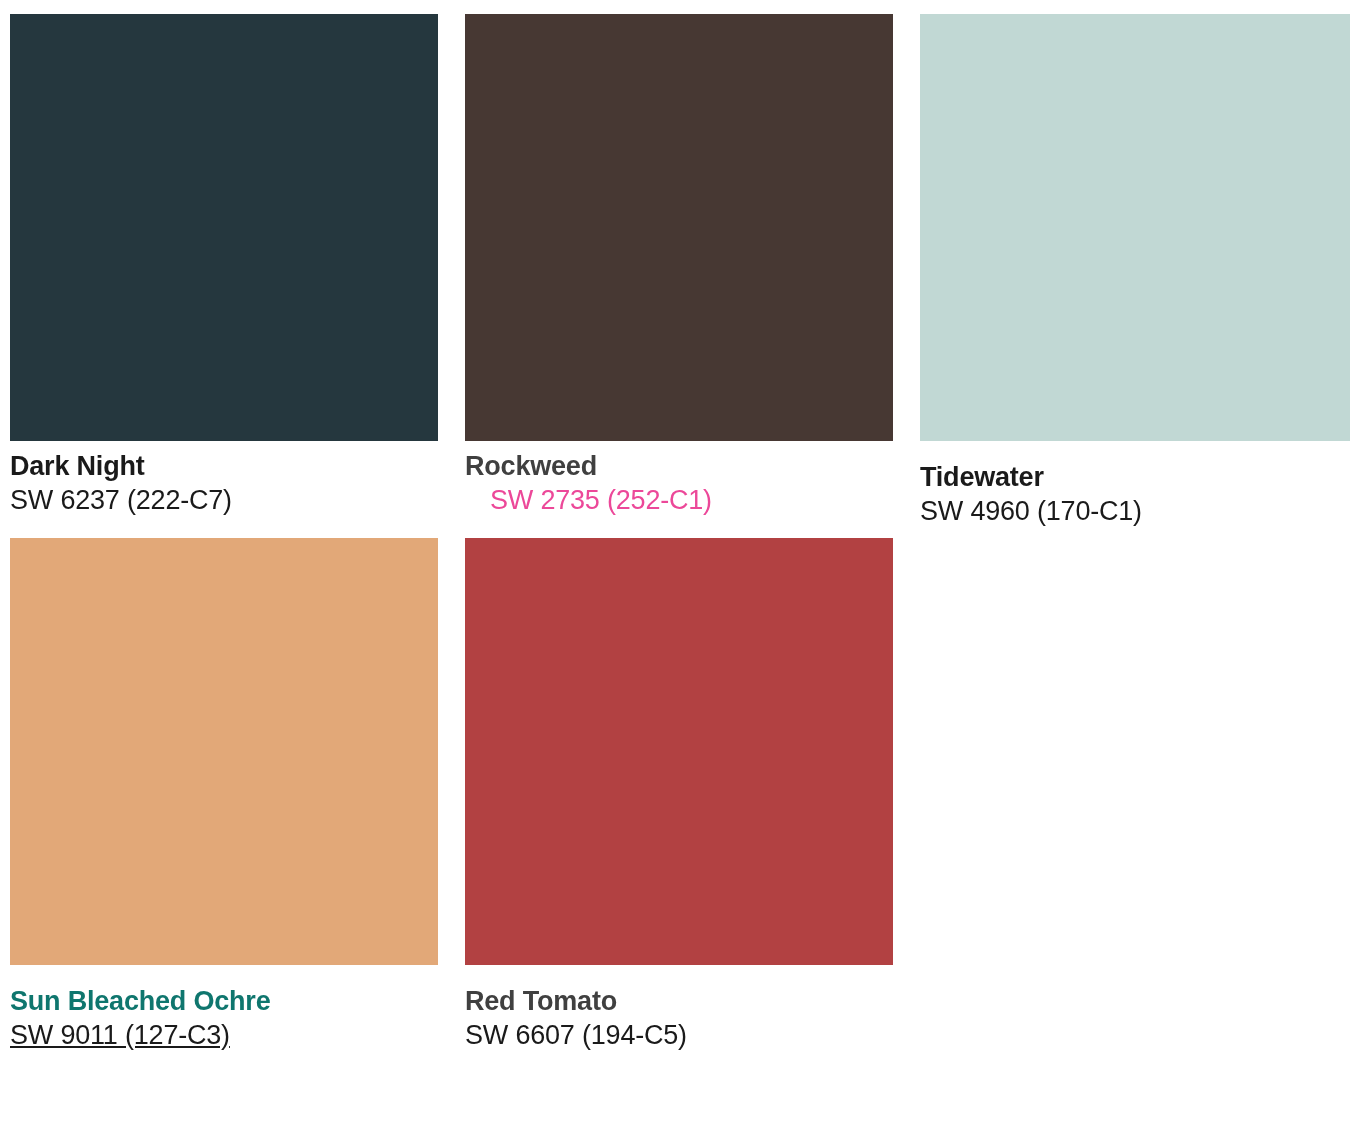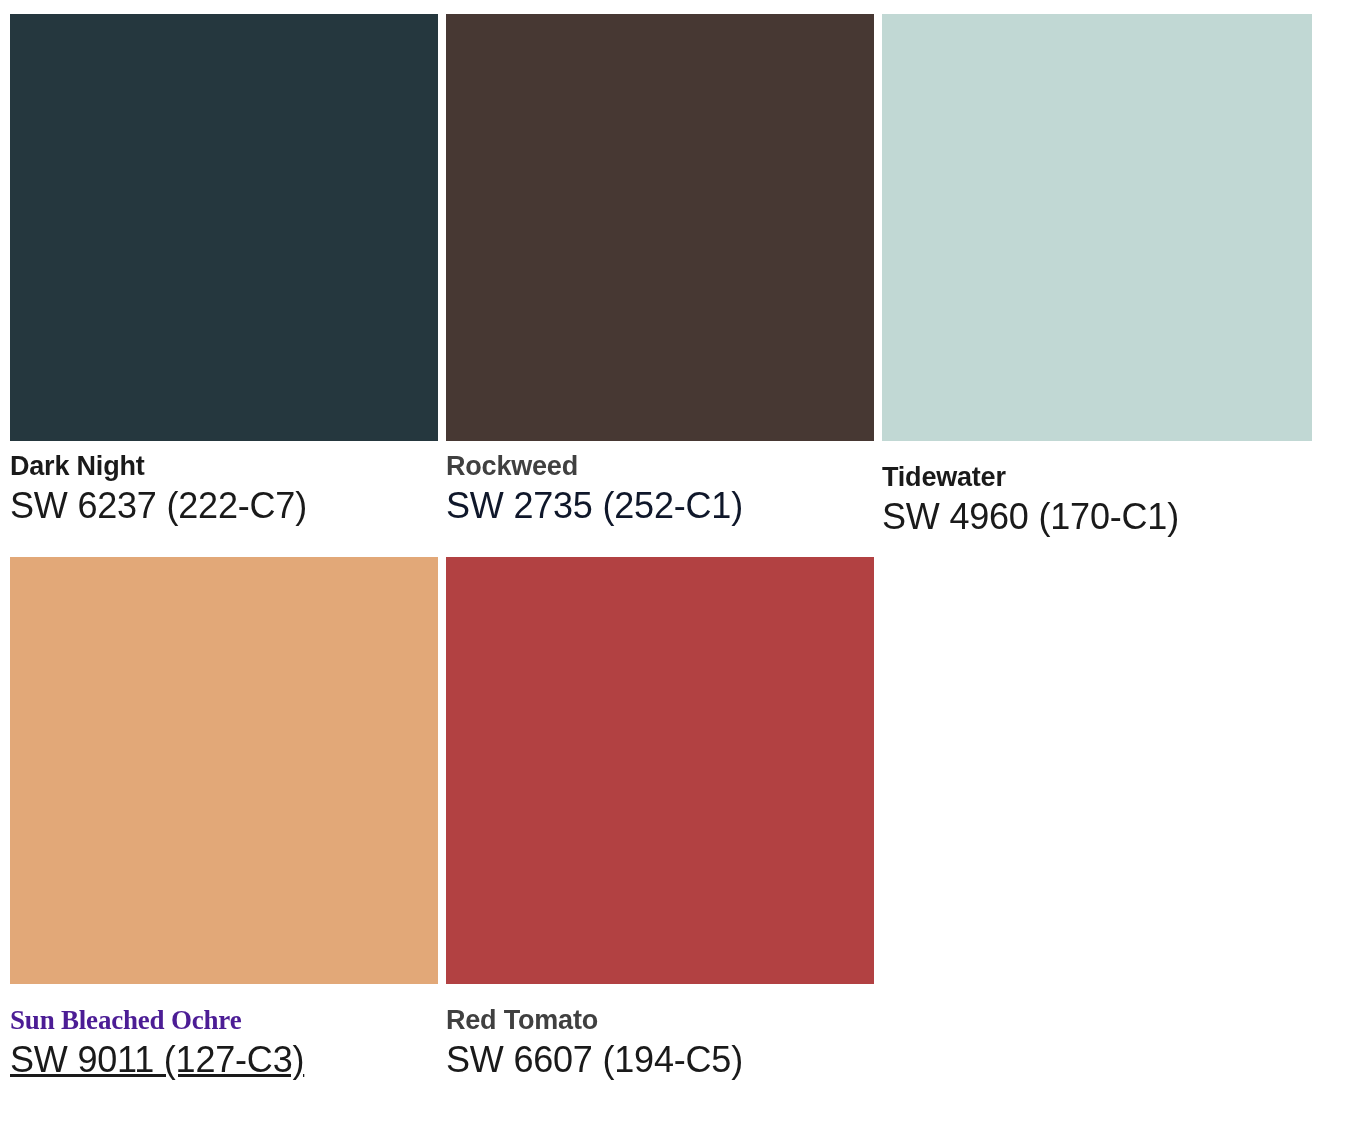--- a/index.html
+++ b/index.html
@@ -18,21 +18,20 @@
 
   .palette-grid {
     box-sizing: border-box;
     width: 1119px;
     padding: 14px 10px 0 10px;
     display: grid;
     grid-template-columns: 428px 428px 430px;
     column-gap: 27px;
     row-gap: 0px;
     align-content: start;
-    gap: 8px;
   }
 
   .swatch-cell {
     display: flex;
     flex-direction: column;
     align-items: stretch;
   }
 
   .swatch-chip {
     width: 100%;
@@ -49,21 +48,21 @@
   .swatch-name {
     font-size: 27px;
     font-weight: bold;
     color: #1a1a1a;
     letter-spacing: -0.2px;
     line-height: 1.26;
     white-space: nowrap;
   }
 
   .swatch-code {
-    font-size: 36px;
+    font-size: 27px;
     font-weight: normal;
     color: #1a1a1a;
     letter-spacing: -0.2px;
     line-height: 1.26;
     white-space: nowrap;
   }
 
   
   .row-2 .swatch-chip {
     height: 427px;
@@ -83,36 +82,36 @@
       <div class="swatch-name" style="color: rgb(26, 26, 26);">Dark Night</div>
       <div class="swatch-code" style="color: rgb(26, 26, 26);">SW 6237 (222-C7)</div>
     </div>
   </div>
 
 
   <div class="swatch-cell row-1">
     <div class="swatch-chip" style="background-color: rgb(71, 56, 51);"></div>
     <div class="swatch-info">
       <div class="swatch-name" style="color: #404040;">Rockweed</div>
-      <div class="swatch-code" style="color: #0f172a;">SW 2735 (252-C1)</div>
+      <div class="swatch-code" style="color: #ec4899; margin-left: 25px;">SW 2735 (252-C1)</div>
     </div>
   </div>
 
   <div class="swatch-cell row-2">
     <div class="swatch-chip" style="background-color: rgb(193, 216, 212);"></div>
     <div class="swatch-info">
       <div class="swatch-name" style="color: rgb(26, 26, 26);">Tidewater</div>
       <div class="swatch-code" style="color: rgb(26, 26, 26);">SW 4960 (170-C1)</div>
     </div>
   </div>
 
   <div class="swatch-cell row-2">
     <div class="swatch-chip" style="background-color: rgb(226, 168, 120);"></div>
     <div class="swatch-info">
-      <div class="swatch-name" style="color: #4c1d95; font-family: Liberation Serif, serif;">Sun Bleached Ochre</div>
+      <div class="swatch-name" style="color: #0f766e;">Sun Bleached Ochre</div>
       <div class="swatch-code" style="color: rgb(26, 26, 26); text-decoration: underline;">SW 9011 (127-C3)</div>
     </div>
   </div>
 
   <div class="swatch-cell row-2">
     <div class="swatch-chip" style="background-color: rgb(178, 65, 66);"></div>
     <div class="swatch-info">
       <div class="swatch-name" style="color: #404040;">Red Tomato</div>
       <div class="swatch-code" style="color: rgb(26, 26, 26);">SW 6607 (194-C5)</div>
     </div>

